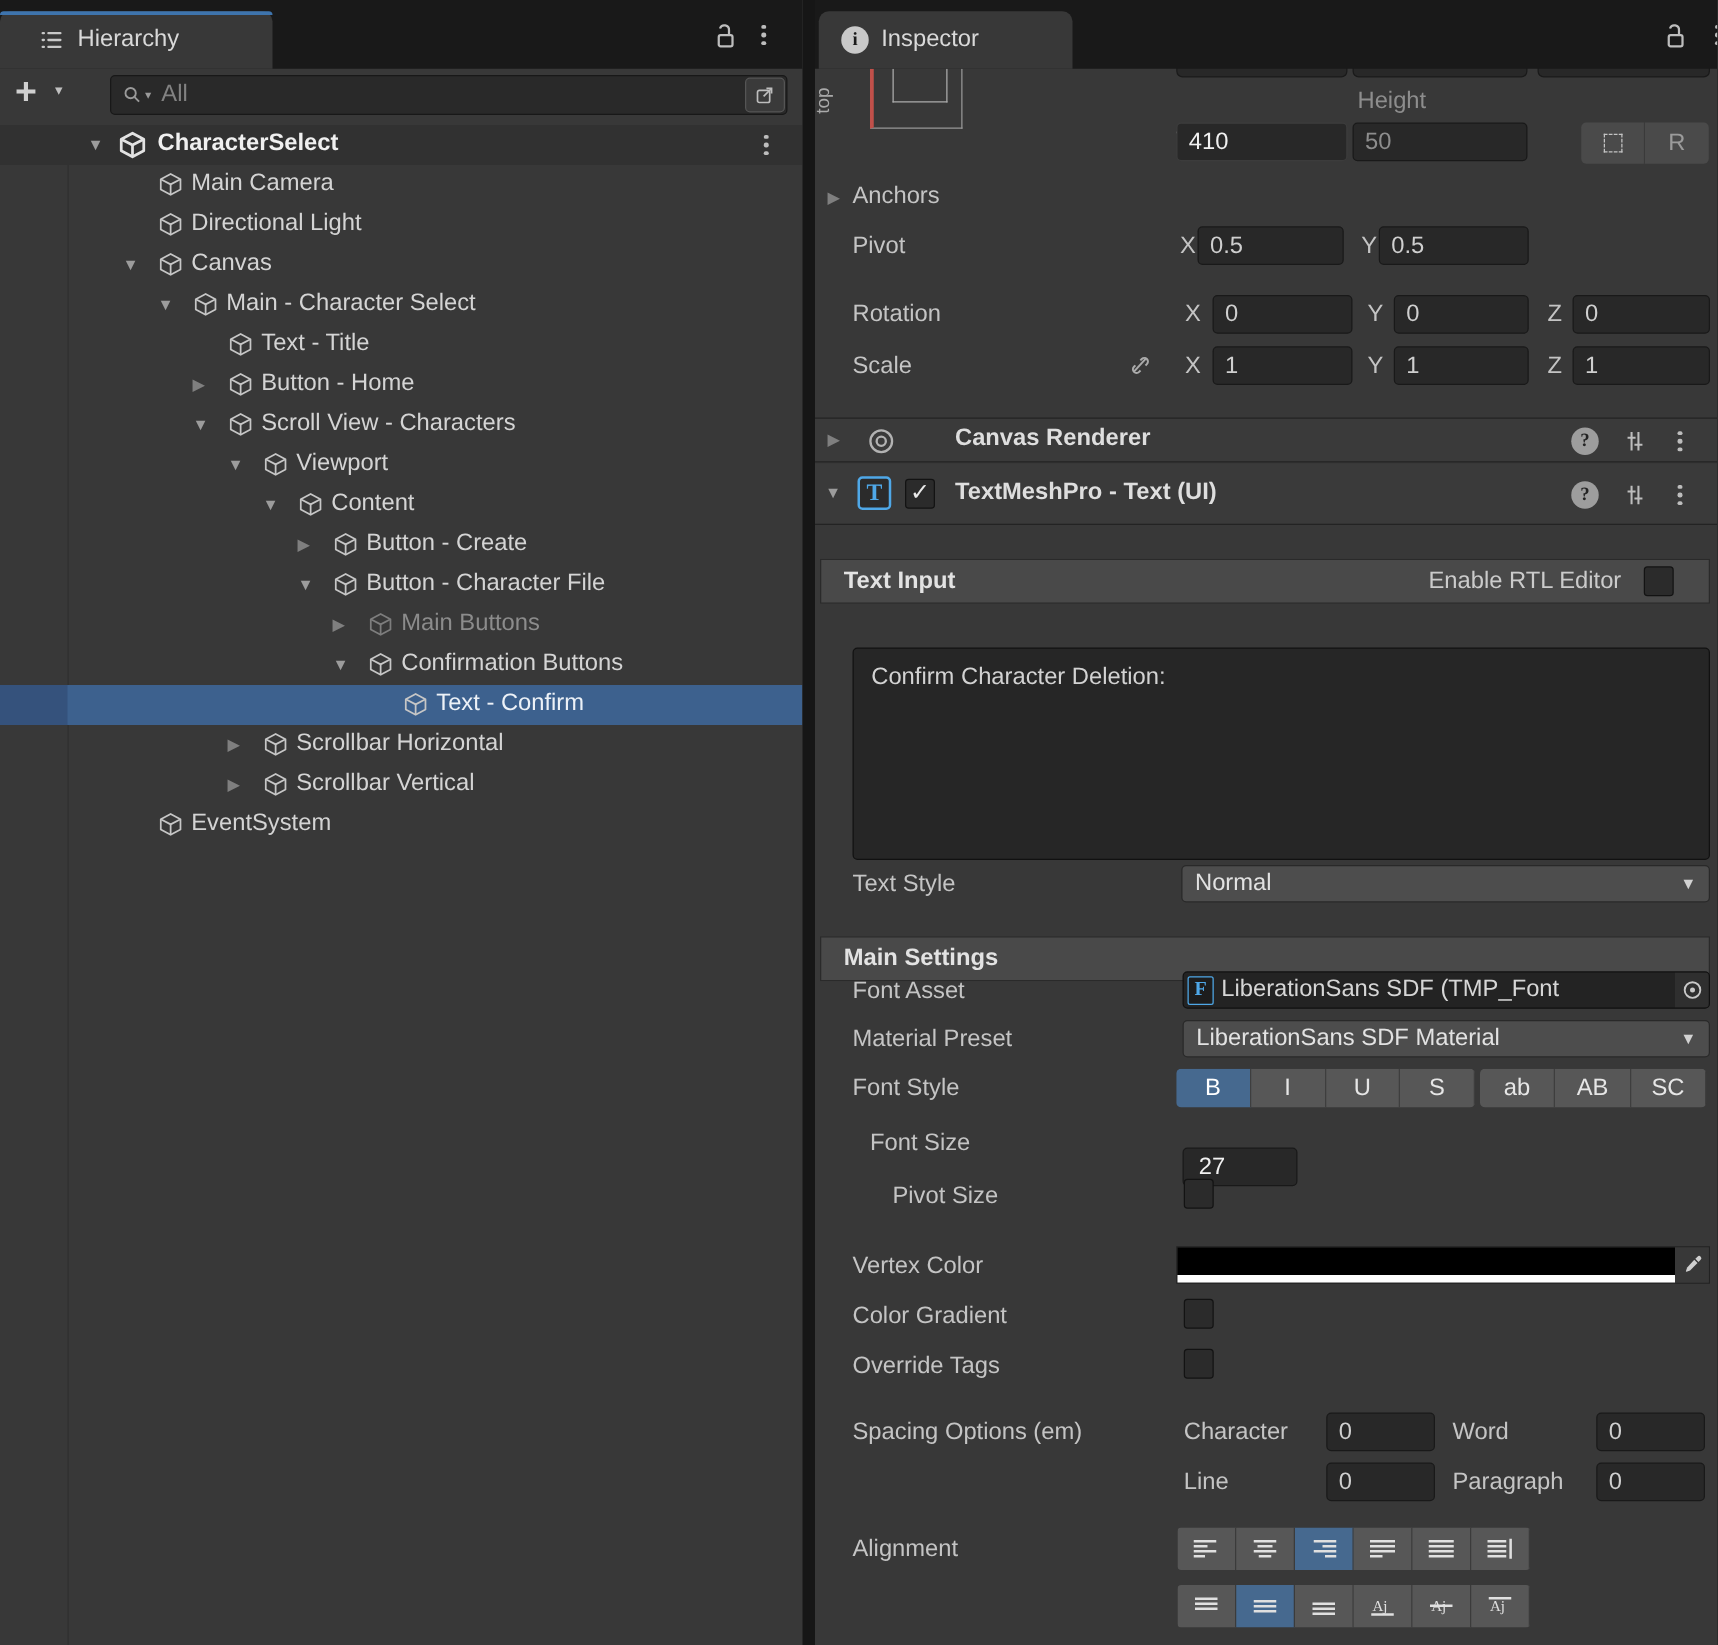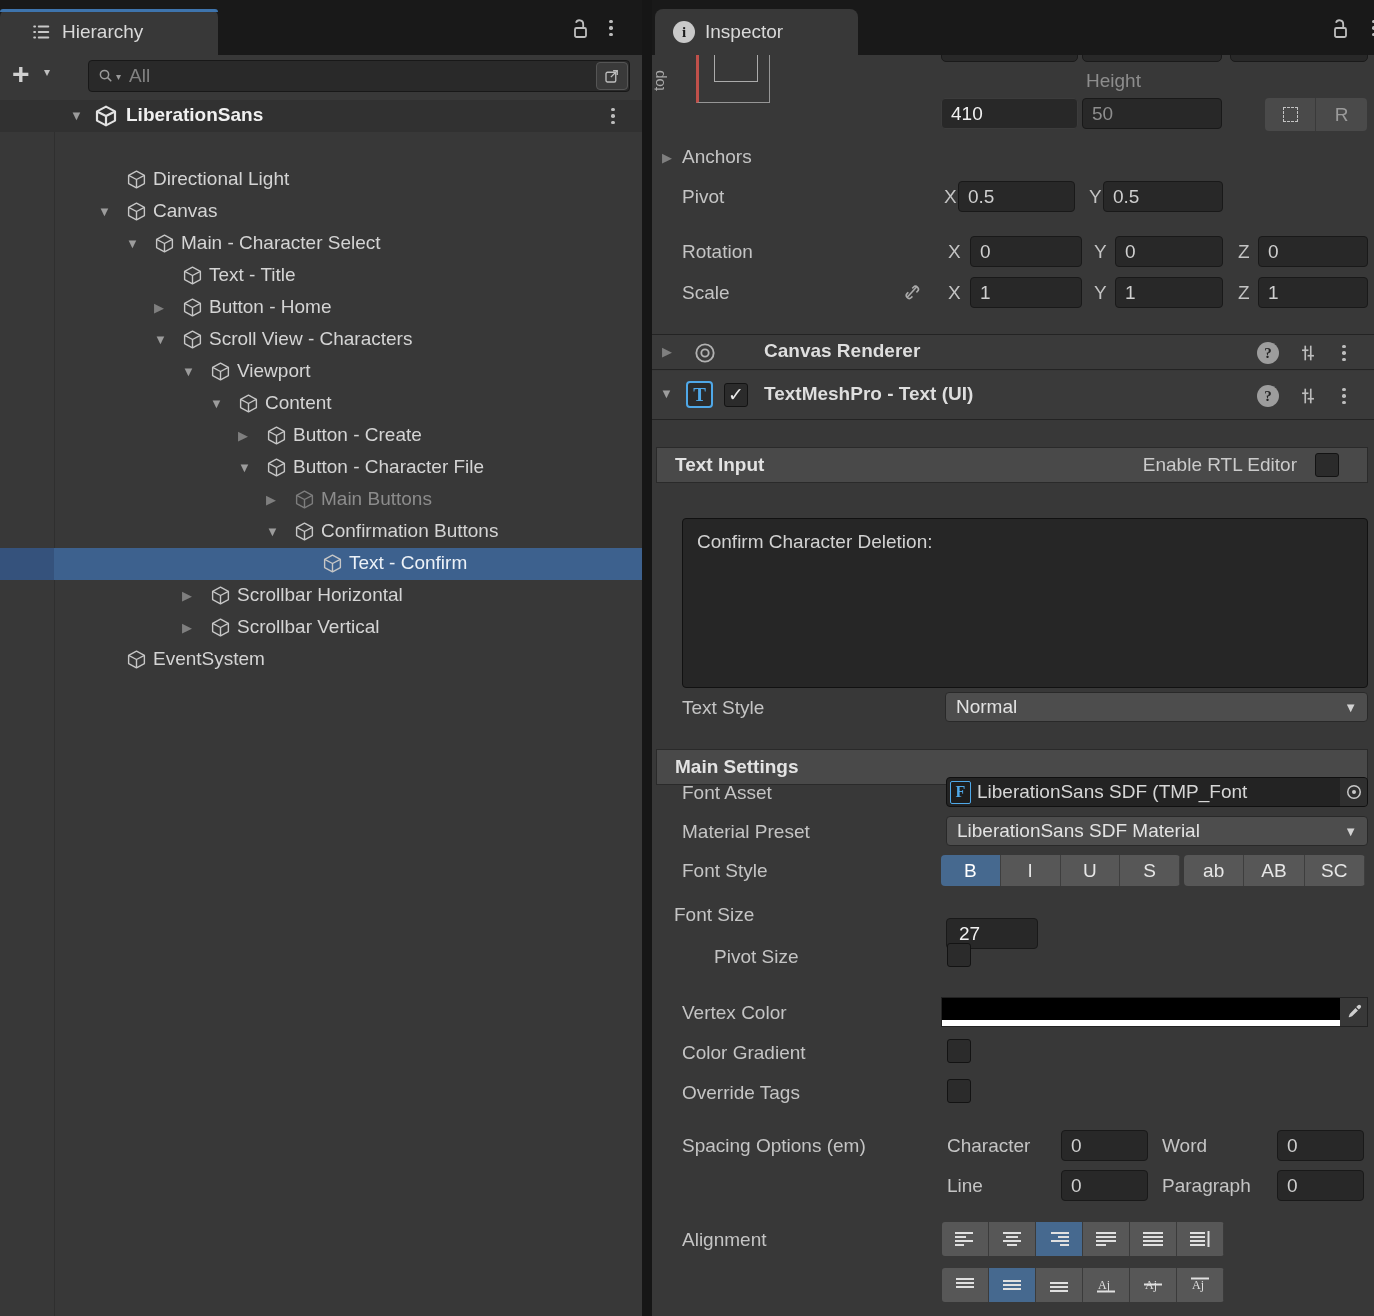--- a/index.html
+++ b/index.html
@@ -161,30 +161,40 @@
       <span class="tri abs" style="left:70px;top:8px;">▼</span>
       <span class="abs" style="left:94px;top:4px;">
         <svg width="24" height="24" viewBox="0 0 24 24">
             <g fill="none" stroke="#e2e2e2" stroke-width="2.2" stroke-linejoin="round">
           <path d="M12 2.6 L21 7.4 V16.6 L12 21.4 L3 16.6 V7.4 Z"></path>
           <path d="M3 7.4 L12 12 L21 7.4"></path>
               <path d="M12 12 V21.4"></path>
         </g>
           </svg>
       </span>
-      <span class="abs" style="left:126px;top:4px;font-weight:bold;color:#f0f0f0;">LiberationSans</span>
+      <span class="abs" style="left:126px;top:4px;font-weight:bold;color:#f0f0f0;">CharacterSelect</span>
       <span class="kebab abs" style="left:606px;top:5px;">
           <i></i>
           <i></i>
           <i></i>
         </span>
     </div>
 
     <div class="gutterline"></div>
     <div class="tree" id="tree">
+        <div class="tree-row" style="top: 0px;">
+          <span class="cube" style="left: 126px;"><svg width="21" height="21" viewBox="0 0 24 24">
+              <g fill="none" stroke="#c6c6c6" stroke-width="1.6" stroke-linejoin="round">
+                <path d="M12 2.5 L21 7.3 V16.7 L12 21.5 L3 16.7 V7.3 Z"></path>
+                <path d="M3 7.3 L12 12 L21 7.3"></path>
+                <path d="M12 12 V21.5"></path>
+              </g>
+            </svg></span>
+          <span class="t-lbl" style="left: 153px;">Main Camera</span>
+        </div>
         <div class="tree-row" style="top: 32px;">
           <span class="cube" style="left: 126px;"><svg width="21" height="21" viewBox="0 0 24 24">
               <g fill="none" stroke="#c6c6c6" stroke-width="1.6" stroke-linejoin="round">
                 <path d="M12 2.5 L21 7.3 V16.7 L12 21.5 L3 16.7 V7.3 Z"></path>
                 <path d="M3 7.3 L12 12 L21 7.3"></path>
                 <path d="M12 12 V21.5"></path>
               </g>
             </svg></span>
           <span class="t-lbl" style="left: 153px;">Directional Light</span>
         </div>
@@ -528,21 +538,21 @@
         <div class="fsbtn">I</div>
         <div class="fsbtn">U</div>
         <div class="fsbtn">S</div>
       </div>
     <div class="fsgroup" style="left:532px;top:855px;width:181px;" id="fsgroup2">
         <div class="fsbtn">ab</div>
         <div class="fsbtn">AB</div>
         <div class="fsbtn">SC</div>
       </div>
 
-    <span class="lbl" style="left:22px;top:904px;">Font Size</span>
+    <span class="lbl" style="left:44px;top:904px;">Font Size</span>
     <div class="fld bright" style="left:294px;top:918px;width:92px;padding-left:12px;">27</div>
 
     <span class="lbl" style="left:62px;top:946px;">Pivot Size</span>
     <div class="cb" style="left:295px;top:943px;"></div>
 
     <span class="lbl" style="left:30px;top:1002px;">Vertex Color</span>
     <div class="swatch" style="left:289px;top:997px;width:427px;">
       <div class="colpart">
           <div class="black"></div>
           <div class="alpha"></div>

